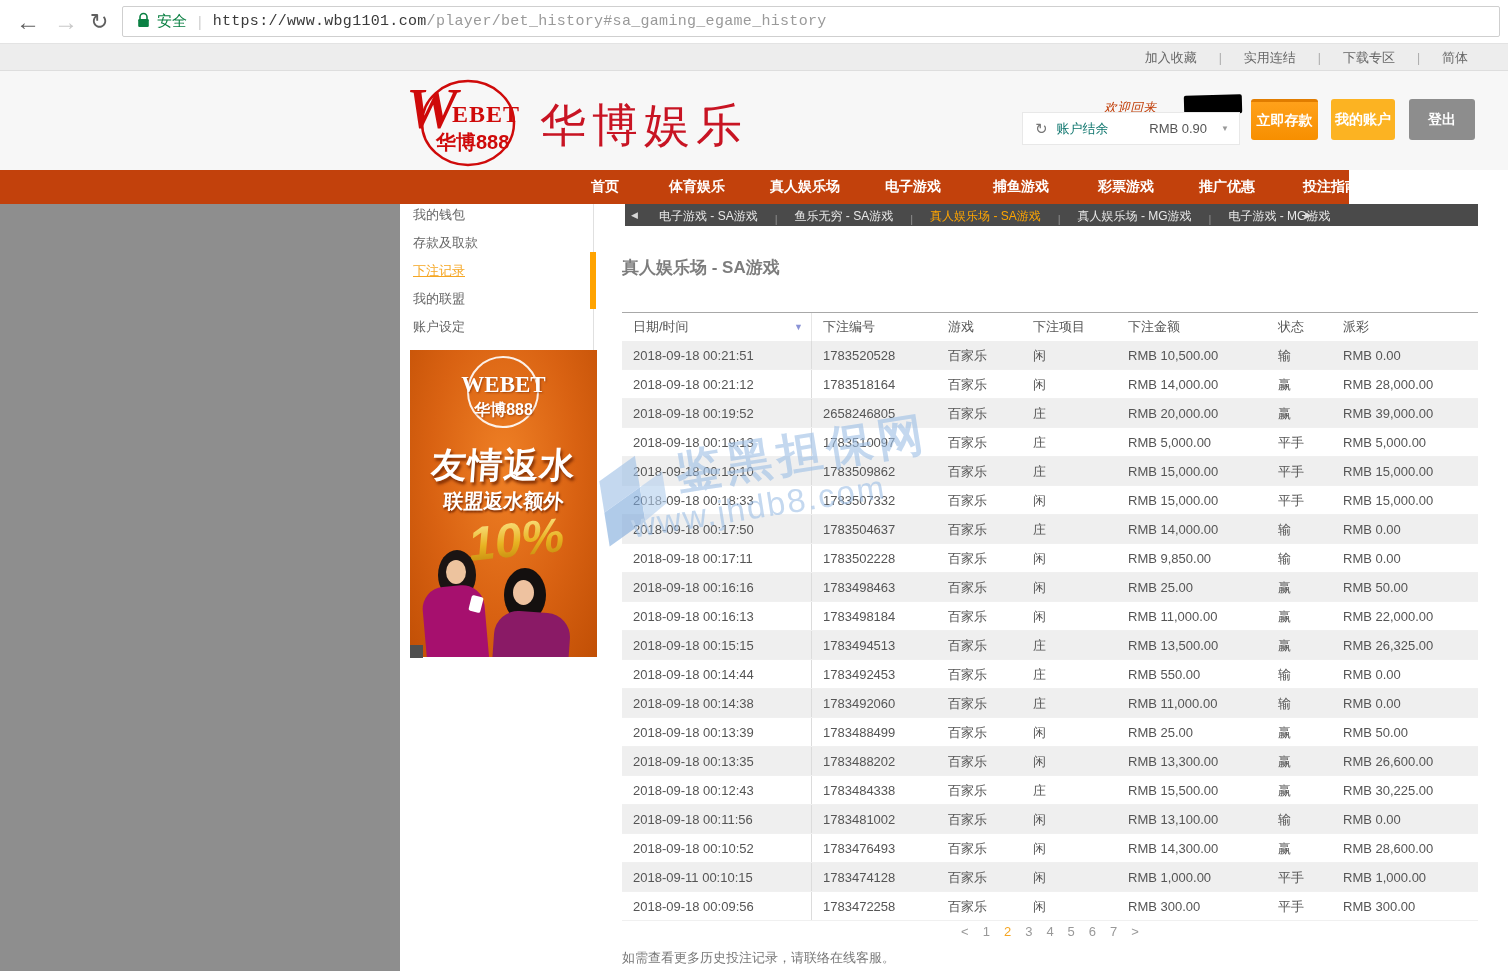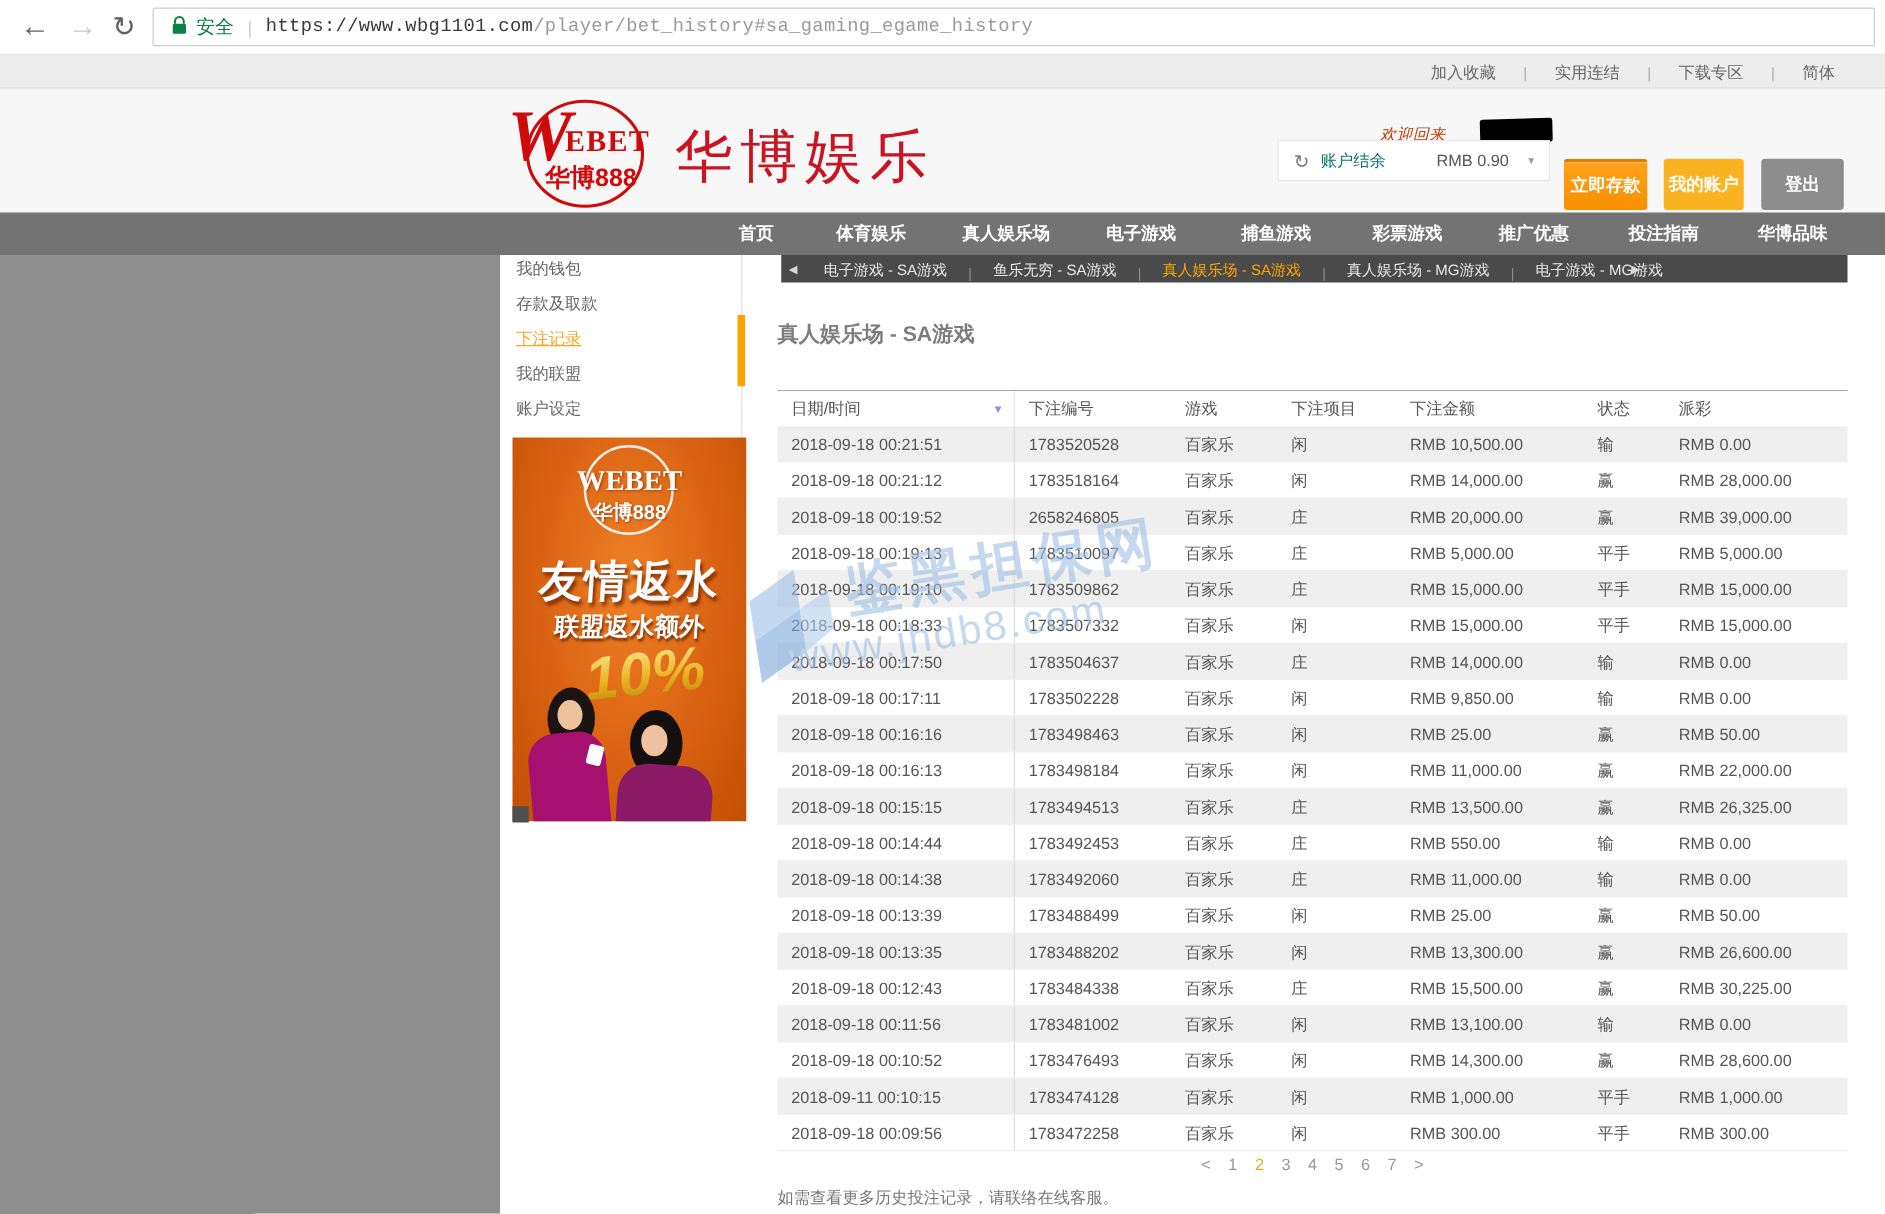--- a/index.html
+++ b/index.html
@@ -35,27 +35,27 @@
   .logo .ebet { position:absolute; left:44px; top:26px; font-family:"Liberation Serif","DejaVu Serif",serif; font-weight:bold; font-size:24px; color:#cf0a0a; letter-spacing:1px; }
   .logo .l888 { position:absolute; left:28px; top:54px; font-weight:bold; font-size:20px; color:#cf0a0a; }
   .brand { position:absolute; left:540px; top:24px; font-size:46px; color:#c81423; letter-spacing:6px; }
   .welcome { position:absolute; left:1104px; top:28px; color:#c2410c; font-size:13px;font-style:italic; }
   .redaction { position:absolute; left:1184px; top:24px; width:58px; height:19px; background:#000; border-radius:2px; transform:rotate(-1.5deg); }
   .balance-box { position:absolute; left:1022px; top:41px; width:218px; height:33px; background:#fff; border:1px solid #e8e8e8; display:flex; align-items:center; }
   .refresh-ico { font-size:15px; color:#777; margin-left:12px; cursor:pointer; }
   .bal-label { color:#0f766e; margin-left:9px; }
   .bal-value { color:#555; margin-left:auto; }
   .caret { font-size:8px; color:#999; margin:0 10px 0 14px; cursor:pointer; }
-  .hbtn { position:absolute; top:28px; height:41px; border:none; border-radius:3px; color:#fff; font-weight:bold; font-size:14px; cursor:pointer; font-family:inherit;margin-top:28px; }
+  .hbtn { position:absolute; top:28px; height:41px; border:none; border-radius:3px; color:#fff; font-weight:bold; font-size:14px; cursor:pointer; font-family:inherit; }
   .btn-deposit { left:1251px; width:67px; background:linear-gradient(#ffa11a,#f78f00); border-top:3px solid #e17d00; }
   .btn-account { left:1331px; width:64px; background:#fcb322; }
   .btn-logout  { left:1409px; width:66px; background:#8d8d8d; }
 
   
-  .mainnav { position:absolute; left:0; top:170px; width:1508px; height:34px; background:#737373; }
+  .mainnav { position:absolute; left:0; top:170px; width:1349px; height:34px; background:#c2410c; }
   .mainnav span { position:absolute; top:50%; transform:translate(-50%,-50%); color:#fff; font-weight:bold; font-size:14px; cursor:pointer; white-space:nowrap; }
   .mainnav span:nth-child(1){left:605px;} .mainnav span:nth-child(2){left:697px;}
   .mainnav span:nth-child(3){left:805px;} .mainnav span:nth-child(4){left:913px;}
   .mainnav span:nth-child(5){left:1021px;} .mainnav span:nth-child(6){left:1126px;}
   .mainnav span:nth-child(7){left:1227px;} .mainnav span:nth-child(8){left:1331px;}
   .mainnav span:nth-child(9){left:1434px;}
 
   
   .main { position:absolute; left:0; top:204px; width:1350px; height:767px; background:#fff; }
   .backdrop { position:absolute; left:0; top:0; width:400px; height:767px; background:#8e8e8e; }

